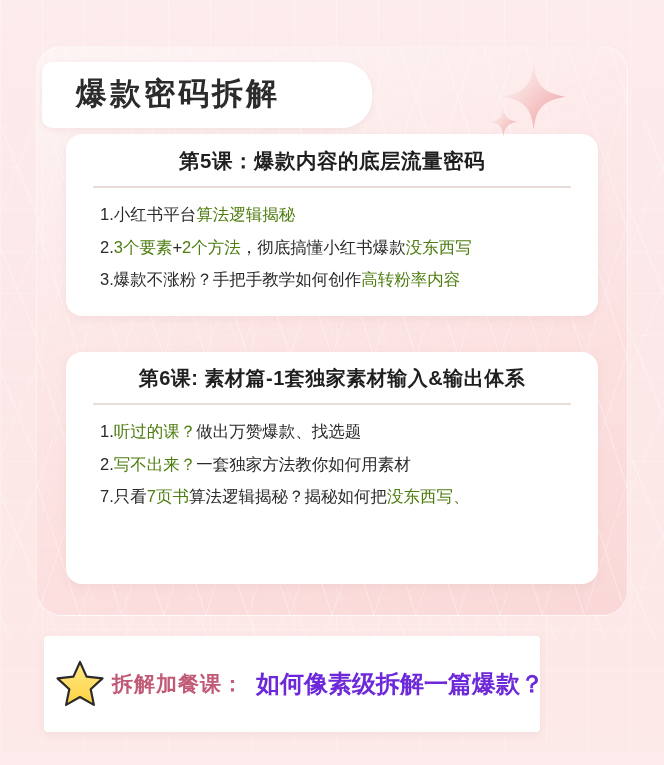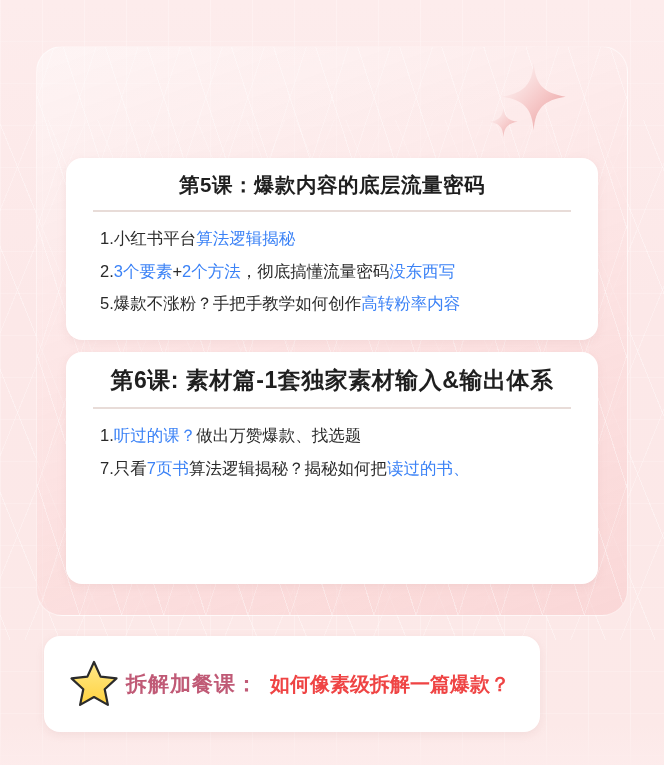--- a/index.html
+++ b/index.html
@@ -87,98 +87,101 @@
   }
 
   
   .lesson-card {
     position: absolute;
     background: #ffffff;
     border-radius: 16px;
     box-shadow: 0 3px 10px rgba(190,140,140,0.13);
     z-index: 4;
   }
-  #lesson-card-5 { left: 66px; top: 158px; width: 532px; height: 182px; }
+  #lesson-card-5 { left: 66px; top: 134px; width: 532px; height: 182px; }
   #lesson-card-6 { left: 66px; top: 352px; width: 532px; height: 232px; }
 
   .lesson-head {
     margin: 0 auto;
     text-align: center;
     padding: 13px 10px 11px 10px;
     border-bottom: 2px solid #e8dcd8;
     width: 90%;
   }
   .lesson-head .head-text {
     font-size: 20.5px;
     font-weight: bold;
     color: #1f1f1f;
     letter-spacing: .5px;
     white-space: nowrap;
   }
-  #lesson-card-6 .lesson-head .head-text { font-size: 23px; }
+  #lesson-card-6 .lesson-head .head-text { font-size: 20px; }
 
   .lesson-body {
     padding: 10px 30px 10px 34px;
   }
   .lesson-line {
     font-size: 16.5px;
     color: #2a2a2a;
     line-height: 1.62;
     padding: 3px 0;
     white-space: nowrap;
   }
-  .hl { color: #3b82f6; }
+  .hl { color: #4d7c0f; }
   .indent { padding-left: 22px; }
 
   
   .bonus-card {
     position: absolute;
     left: 44px; top: 636px;
     width: 496px; height: 96px;
     background: #fff;
-    border-radius: 16px;
+    border-radius: 4px;
     box-shadow: 0 3px 9px rgba(190,140,140,0.14);
     display: flex;
     align-items: center;
-    padding: 0 24px;
+    padding: 0 10px;
     z-index: 5;
   }
   .star-icon { width: 52px; height: 52px; flex: 0 0 52px; margin-right: 6px; }
   .bonus-label {
     font-size: 21px;
     font-weight: bold;
     color: #c05a76;
     letter-spacing: 1px;
     white-space: nowrap;
     margin-right: 12px;
   }
   .bonus-text { line-height: 1.32; }
   .bonus-text div {
-    font-size: 20px;
-    font-weight: bold;
-    color: #ef4444;
+    font-size: 24px;
+    font-weight: bold;
+    color: #6d28d9;
     white-space: nowrap;
   }
 
   
   .bottom-fade {
     position: absolute; left: 0; right: 0; bottom: 0; height: 40px;
     background: linear-gradient(180deg, rgba(253,236,236,0) 0%, rgba(253,236,236,0.9) 100%);
   }
 </style>
 </head>
 <body>
 
 <div class="page">
 
   <div class="bg-grid"></div>
   <div class="bg-diag"></div>
 
   <div class="main-card"></div>
 
+  <div class="title-pill">
+    <div class="title-text">爆款密码拆解</div>
+  </div>
 
   <div class="sparkle">
     <svg viewBox="0 0 100 100" width="84" height="84">
       <defs>
         <linearGradient id="spg" x1="0" y1="0" x2="1" y2="1">
           <stop offset="0%" stop-color="#ffffff"></stop>
           <stop offset="55%" stop-color="#f6c9c9"></stop>
           <stop offset="100%" stop-color="#e79b9b"></stop>
         </linearGradient>
       </defs>
@@ -189,38 +192,41 @@
 
   <div class="lesson-card" id="lesson-card-5">
     <div class="lesson-head">
       <span class="head-text">第5课：爆款内容的底层流量密码</span>
     </div>
     <div class="lesson-body">
       <div class="lesson-line">
         <span>1.小红书平台</span><span class="hl">算法逻辑揭秘</span>
       </div>
       <div class="lesson-line">
-        <span>2.</span><span class="hl">3个要素</span><span>+</span><span class="hl">2个方法</span><span>，彻底搞懂流量密码</span><span class="hl">没东西写</span>
-      </div>
-      <div class="lesson-line">
-        <span>5.爆款不涨粉？手把手教学如何创作</span><span class="hl">高转粉率内容</span>
+        <span>2.</span><span class="hl">3个要素</span><span>+</span><span class="hl">2个方法</span><span>，彻底搞懂小红书爆款</span><span class="hl">没东西写</span>
+      </div>
+      <div class="lesson-line">
+        <span>3.爆款不涨粉？手把手教学如何创作</span><span class="hl">高转粉率内容</span>
       </div>
     </div>
   </div>
 
   <div class="lesson-card" id="lesson-card-6">
     <div class="lesson-head">
       <span class="head-text">第6课: 素材篇-1套独家素材输入&amp;输出体系</span>
     </div>
     <div class="lesson-body">
       <div class="lesson-line">
         <span>1.</span><span class="hl">听过的课？</span><span>做出万赞爆款、找选题</span>
       </div>
       <div class="lesson-line">
-        <span>7.只看</span><span class="hl">7页书</span><span>算法逻辑揭秘？揭秘如何把</span><span class="hl">读过的书、</span>
+        <span>2.</span><span class="hl">写不出来？</span><span>一套独家方法教你如何用素材</span>
+      </div>
+      <div class="lesson-line">
+        <span>7.只看</span><span class="hl">7页书</span><span>算法逻辑揭秘？揭秘如何把</span><span class="hl">没东西写、</span>
       </div>
     </div>
   </div>
 
   <div class="bonus-card">
     <div class="star-icon">
       <svg viewBox="0 0 52 52" width="52" height="52">
         <defs>
           <linearGradient id="stg" x1="0" y1="0" x2="0" y2="1">
             <stop offset="0%" stop-color="#ffe98a"></stop>

